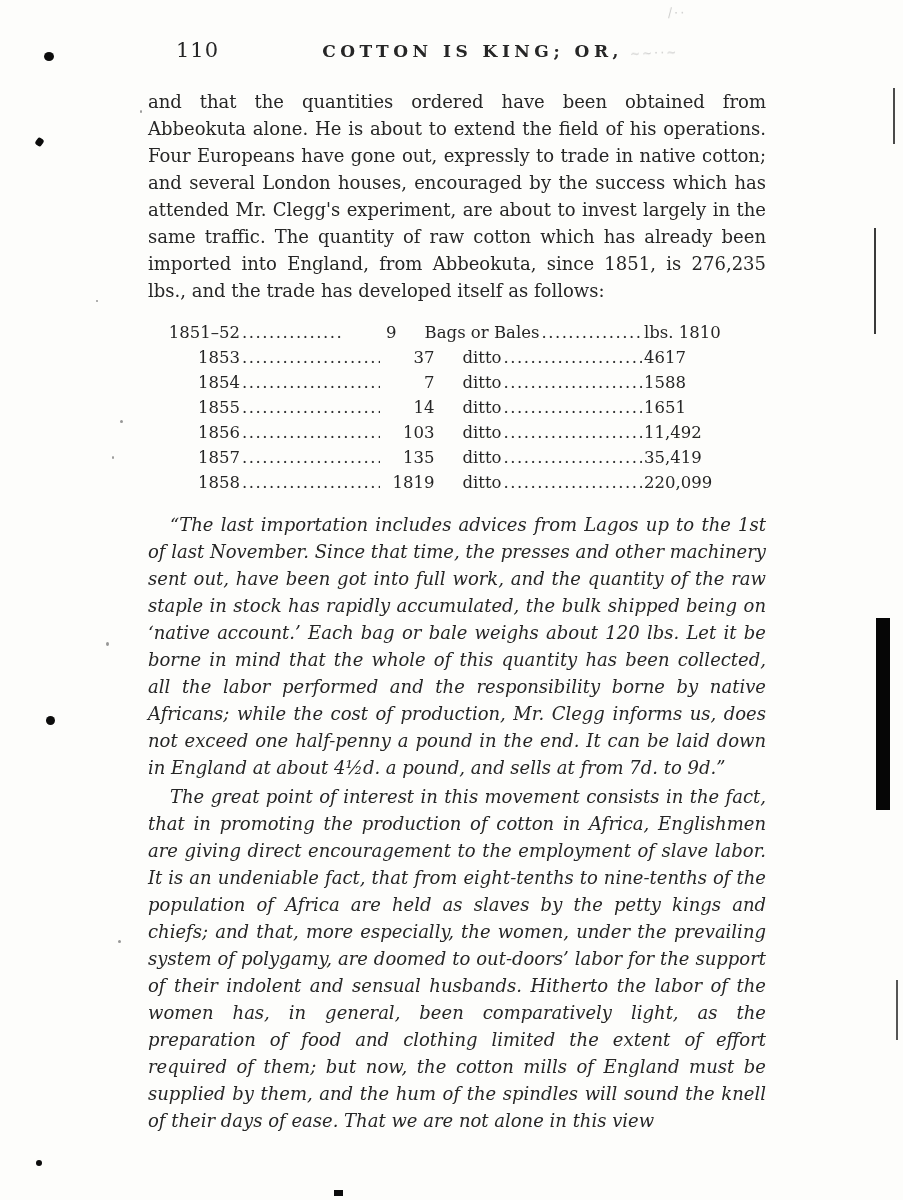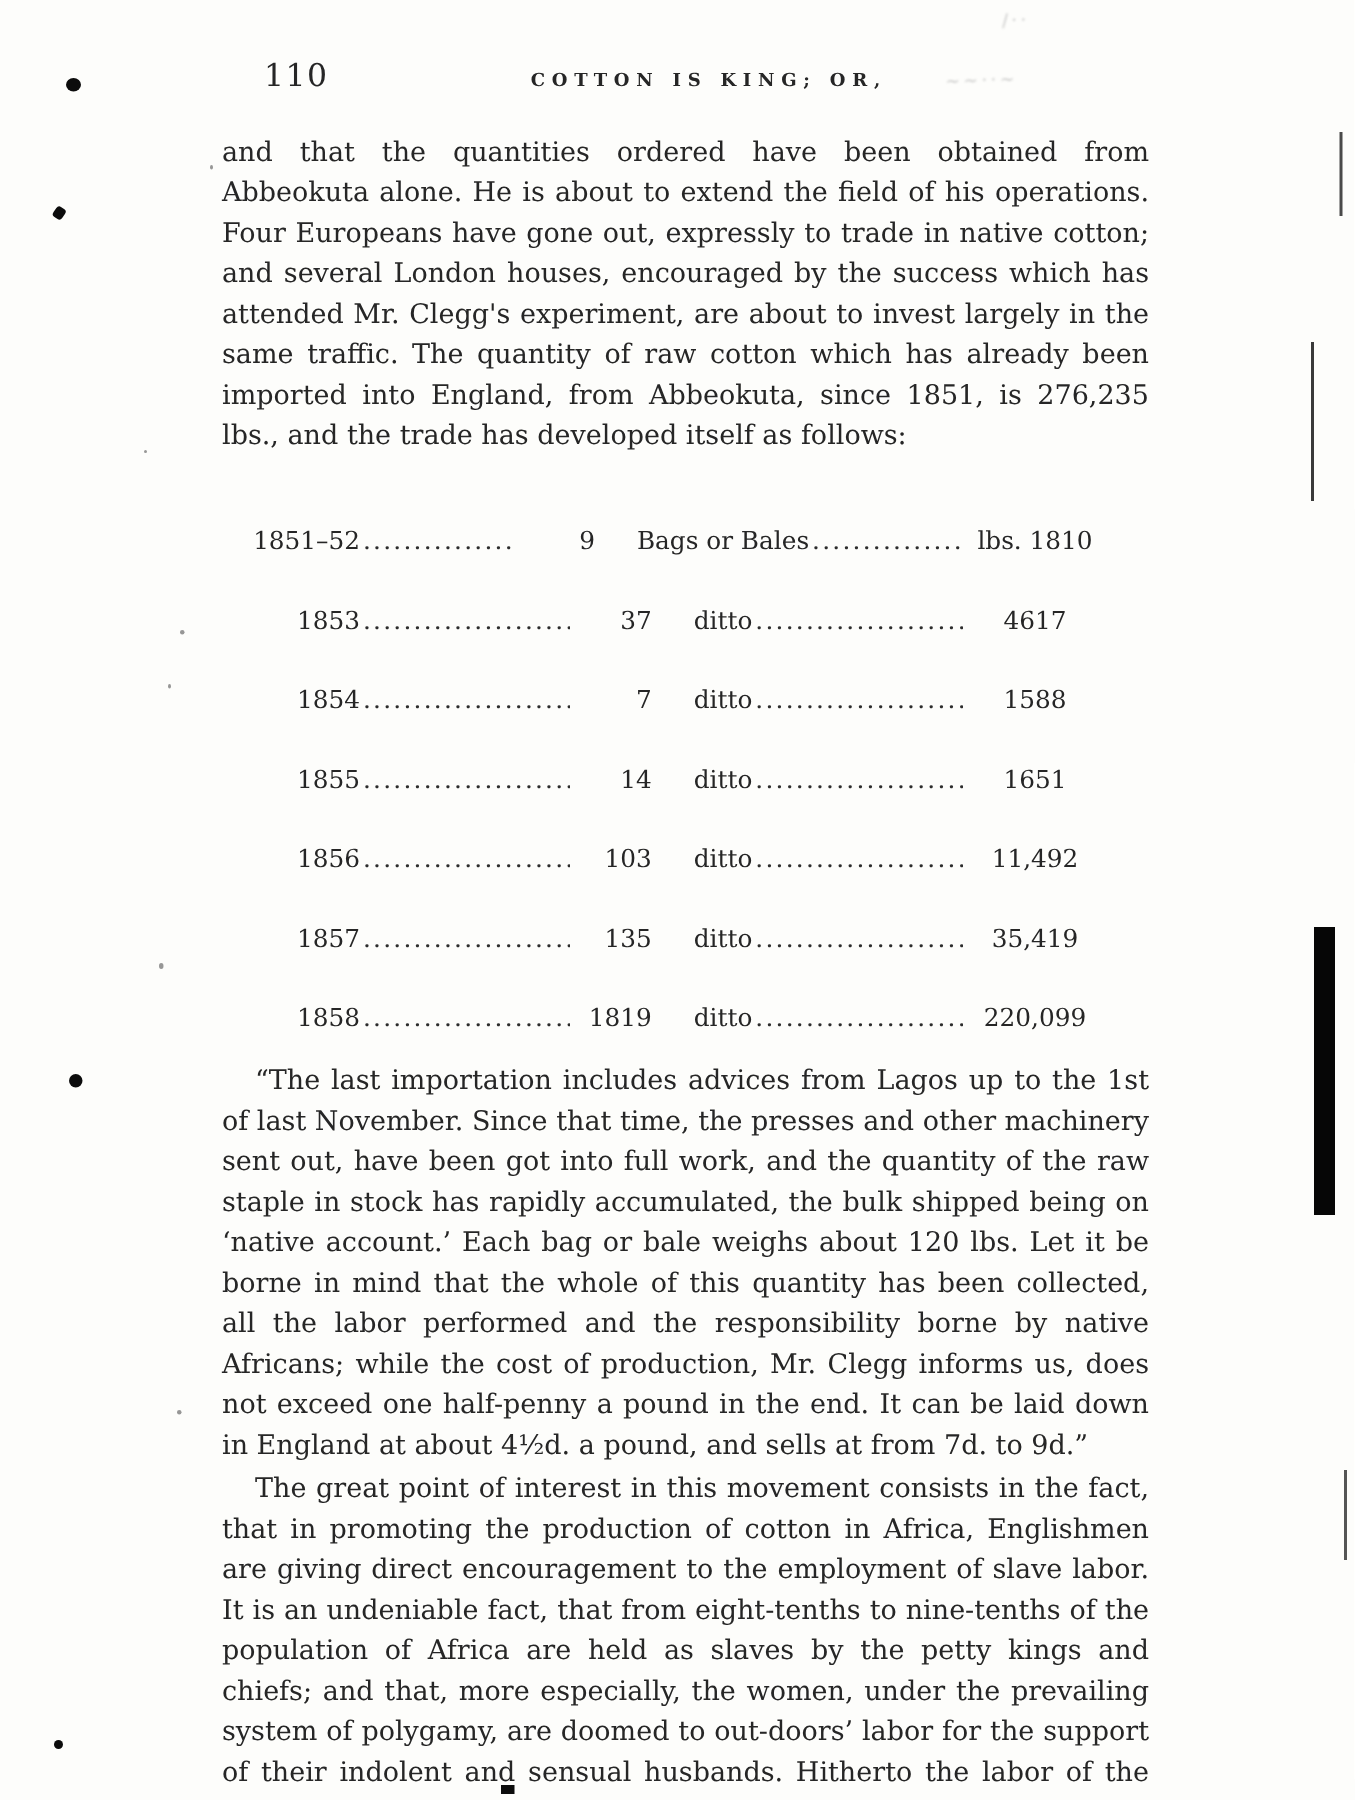--- a/index.html
+++ b/index.html
@@ -23,49 +23,49 @@
     margin-left:28px;
   }
   .pg-num {
     font-size:21px;
     letter-spacing:1px;
     font-weight:400;
   }
   .run-title {
     flex:1;
     text-align:center;
-    font-size:12px;
+    font-size:17px;
     font-weight:700;
     letter-spacing:4.5px;
     padding-right:40px;
   }
   p.body-par {
     font-size:18px;
     line-height:27px;
     text-align:justify;
     margin:0;
   }
-  p.indent { text-indent:22px; }
+  p.indent { text-indent:22px;font-style:italic; }
   p.par2 { margin-top:14px; }
   p.par3 { margin-top:2px; }
 
   .stat-table {
     margin:16px 0 16px 16px;
     width:572px;
     font-size:16.5px;
   }
   .trow {
     display:flex;
     align-items:baseline;
     line-height:25px;
   }
   .t-year { width:76px; white-space:nowrap;text-align:right; }
   .t-count { width:52px; text-align:right; white-space:nowrap; }
   .t-mid { margin-left:28px; white-space:nowrap;text-align:center; }
-  .t-val { width:92px; text-align:center; white-space:nowrap;margin-top:28px; }
+  .t-val { width:92px; text-align:left; white-space:nowrap; }
   .leader {
     flex:1;
     overflow:hidden;
     white-space:nowrap;
     margin:0 2px;
     color:#2c2c2c;
   }
   .leader::after {
     content:"..........................................................................";
     letter-spacing:1.5px;

